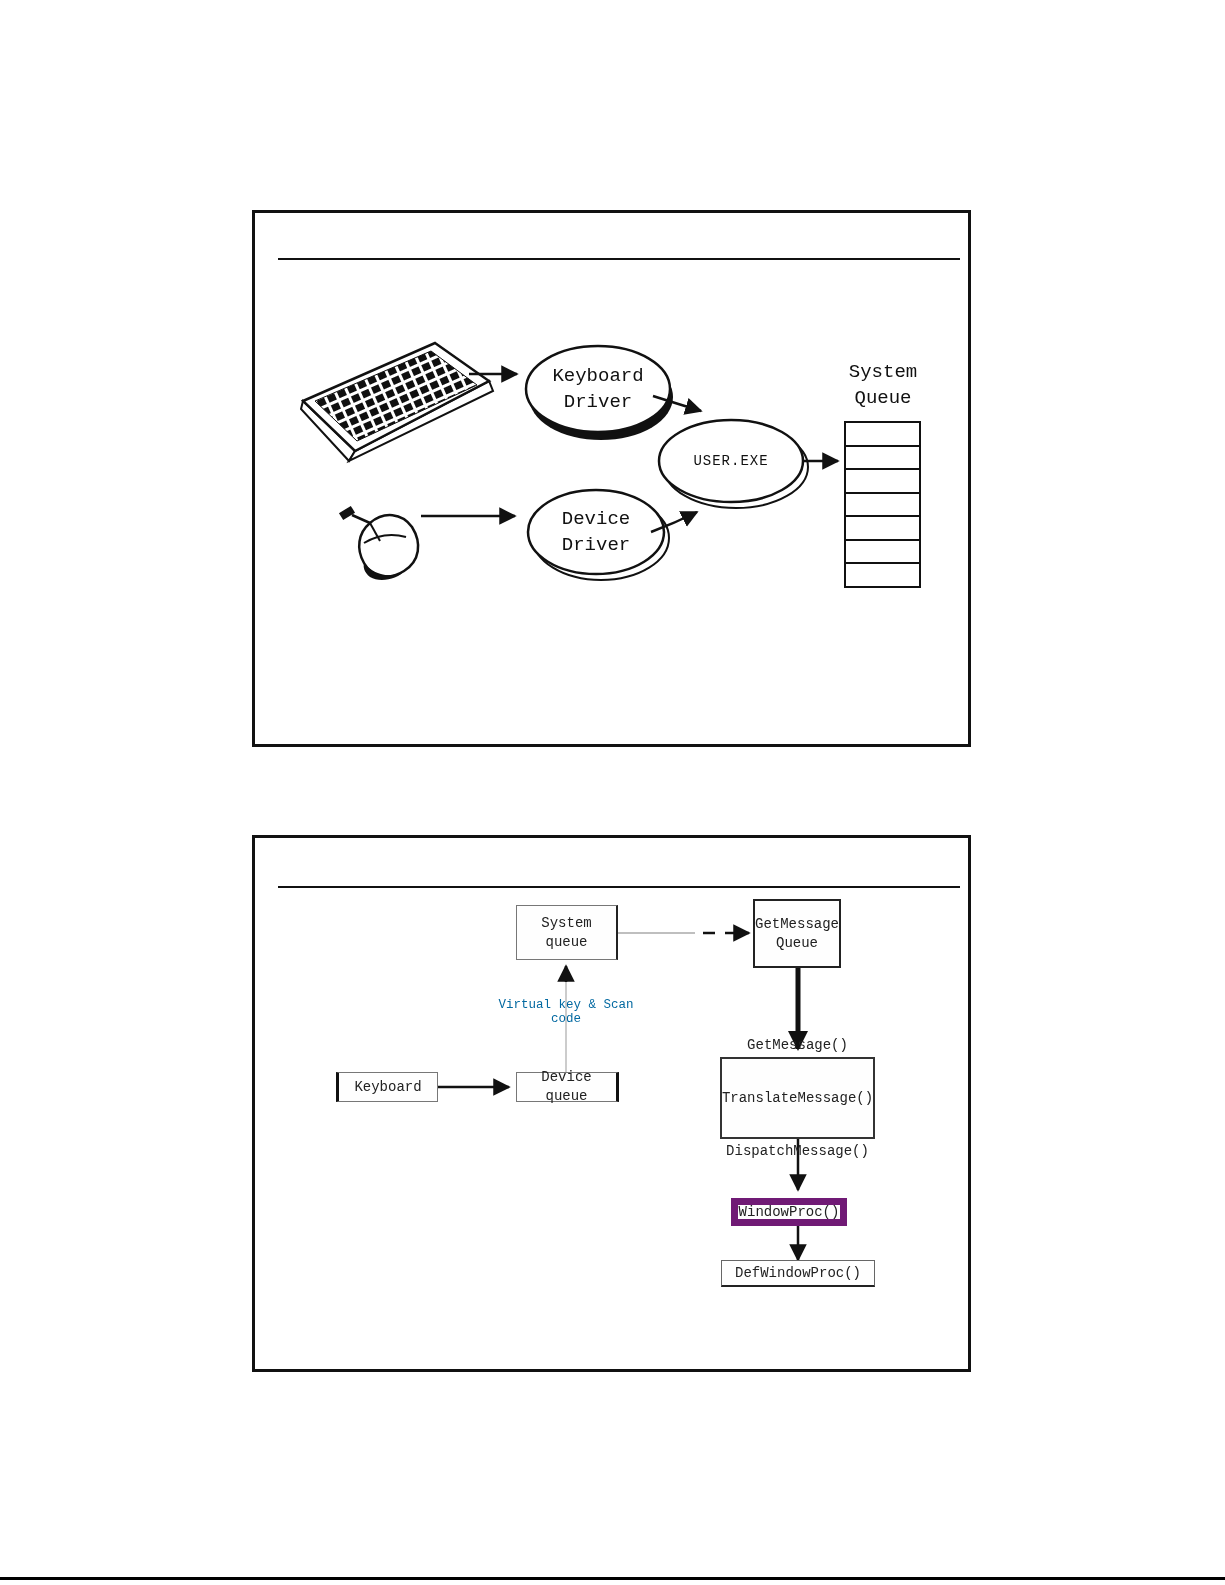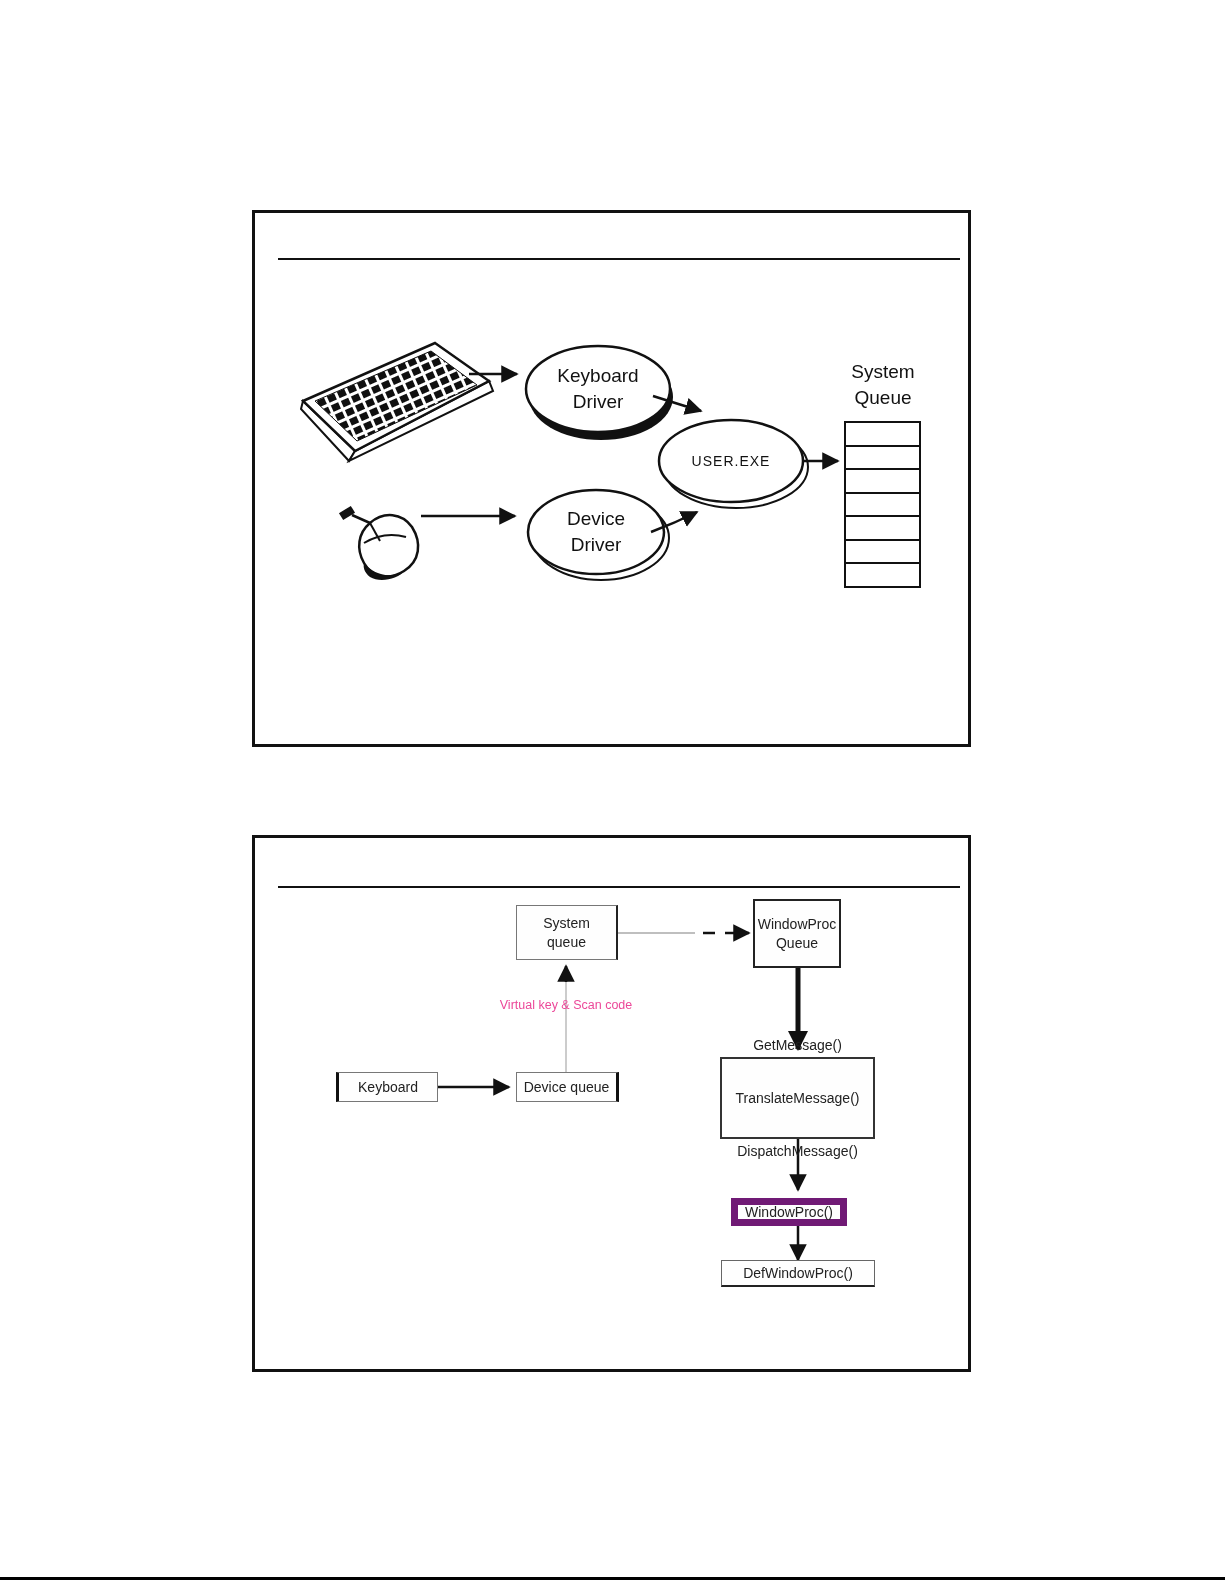--- a/index.html
+++ b/index.html
@@ -1,17 +1,17 @@
 <!DOCTYPE html>
 <html><head>
 <meta charset="utf-8">
 <style>
   html,body{margin:0;padding:0;background:#ffffff;}
   .page{position:relative;width:1225px;height:1585px;background:#ffffff;overflow:hidden;
-        font-family:Liberation Sans, sans-serif;color:#1a1a1a;}
+        font-family:Liberation Mono, monospace;color:#1a1a1a;}
   .slide{position:absolute;left:252px;width:719px;height:537px;border:3px solid #111;
          box-sizing:border-box;background:#fff;}
   .slide1{top:210px;}
   .slide2{top:835px;}
   .title-line{position:absolute;left:23px;width:682px;height:2px;background:#111;}
   .slide1 .title-line{top:45px;}
   .slide2 .title-line{top:48px;}
   .lbl{position:absolute;display:flex;flex-direction:column;align-items:center;
        justify-content:center;text-align:center;}
   .ellipse-lbl{font-size:19px;line-height:26px;color:#111;}
@@ -26,21 +26,21 @@
   .box{position:absolute;background:#fefefe;border:1px solid #777;box-sizing:border-box;
        display:flex;flex-direction:column;align-items:center;justify-content:center;
        text-align:center;font-size:14px;line-height:19px;color:#222;}
   .box-system-queue{left:261px;top:67px;width:102px;height:55px;border-right:2px solid #222;}
   .box-app-queue{left:498px;top:61px;width:88px;height:69px;border:2px solid #222;}
   .box-keyboard{left:81px;top:234px;width:102px;height:30px;border-left:3px solid #111;}
   .box-device-driver{left:261px;top:234px;width:103px;height:30px;border-right:3px solid #111;}
   .box-message-loop{left:465px;top:219px;width:155px;height:82px;border:2px solid #333;line-height:21px;gap:32px;}
   .box-window-proc{left:476px;top:360px;width:116px;height:28px;border:7px solid #701a75;}
   .box-def-window-proc{left:466px;top:422px;width:154px;height:27px;border:1px solid #666;border-bottom:2px solid #222;}
-  .vk-label{left:231px;top:160px;width:160px;font-size:12.5px;color:#ec4899;}
+  .vk-label{left:231px;top:160px;width:160px;font-size:12.5px;color:#0369a1;}
   .svg-layer{position:absolute;left:0;top:0;}
   .page-bottom-rule{position:absolute;left:0;top:1577px;width:1225px;height:3px;background:#000;}
 </style>
 </head>
 <body>
 
 <div class="page">
 
   <div class="slide slide1">
     <div class="title-line"></div>
@@ -147,21 +147,21 @@
       <line x1="543" y1="301" x2="543" y2="352" stroke="#111" stroke-width="2.5" marker-end="url(#ah2)"></line>
 
       <line x1="543" y1="388" x2="543" y2="422" stroke="#111" stroke-width="2.5" marker-end="url(#ah2)"></line>
     </svg>
 
     <div class="box box-system-queue">
       <span>System</span>
       <span>queue</span>
     </div>
     <div class="box box-app-queue">
-      <span>WindowProc</span>
+      <span>GetMessage</span>
       <span>Queue</span>
     </div>
     <div class="lbl vk-label">
       <span>Virtual key &amp; Scan code</span>
     </div>
     <div class="box box-keyboard">
       <span>Keyboard</span>
     </div>
     <div class="box box-device-driver">
       <span>Device queue</span>

